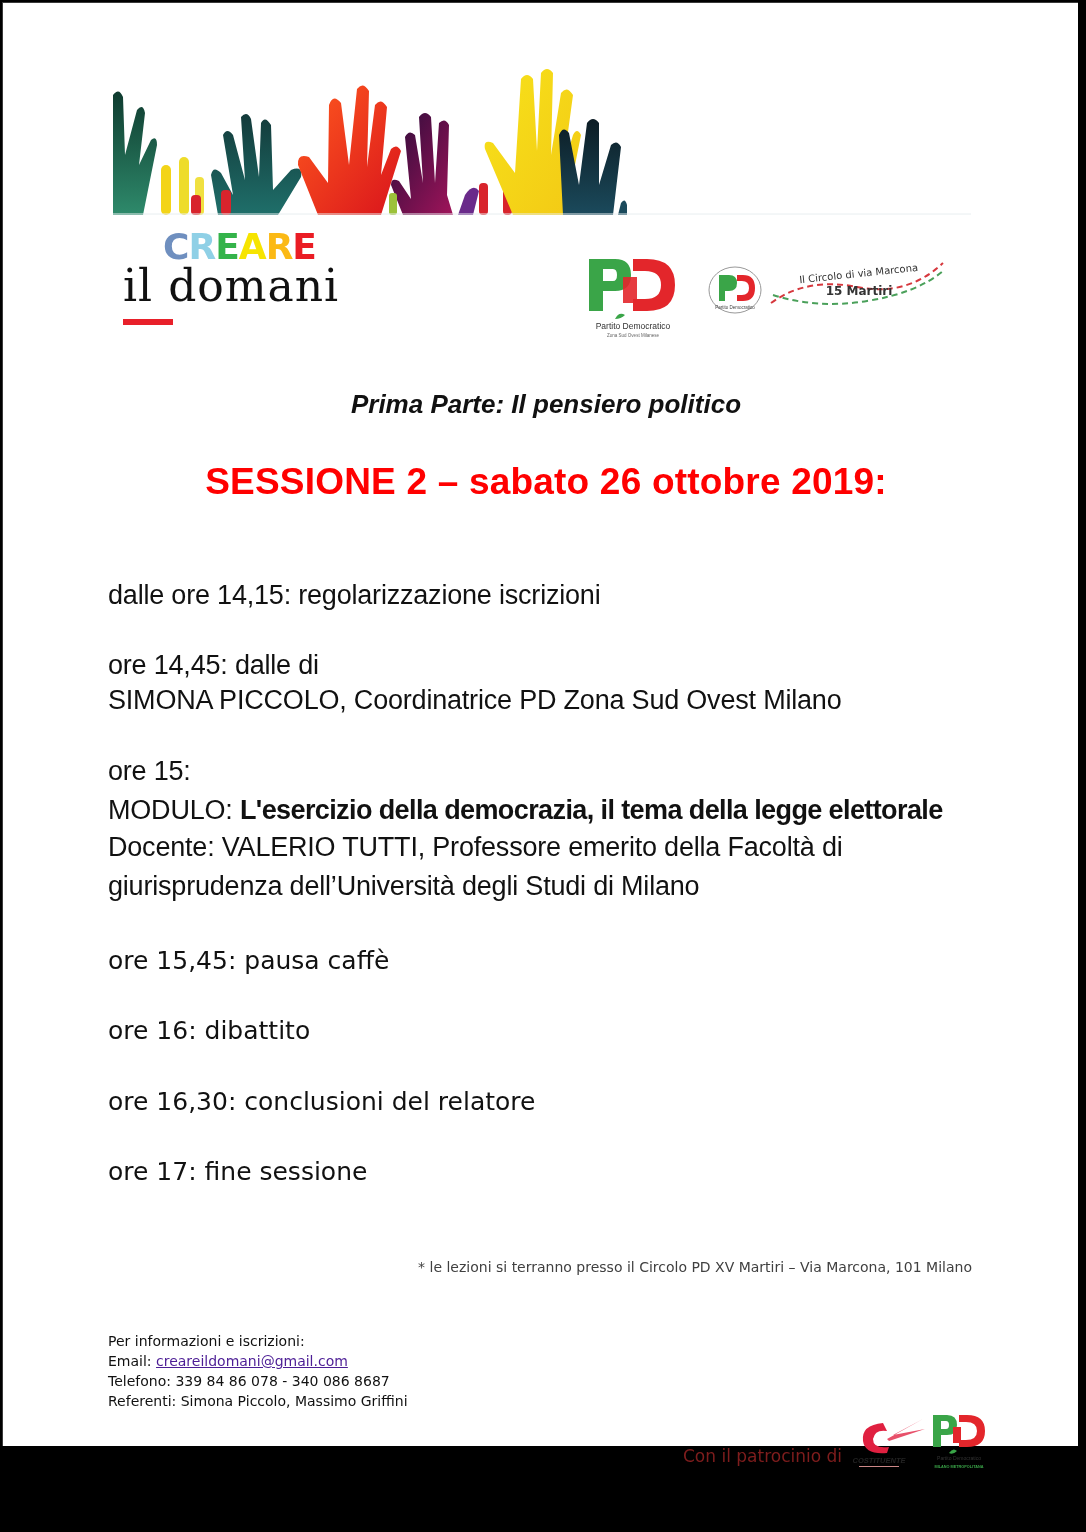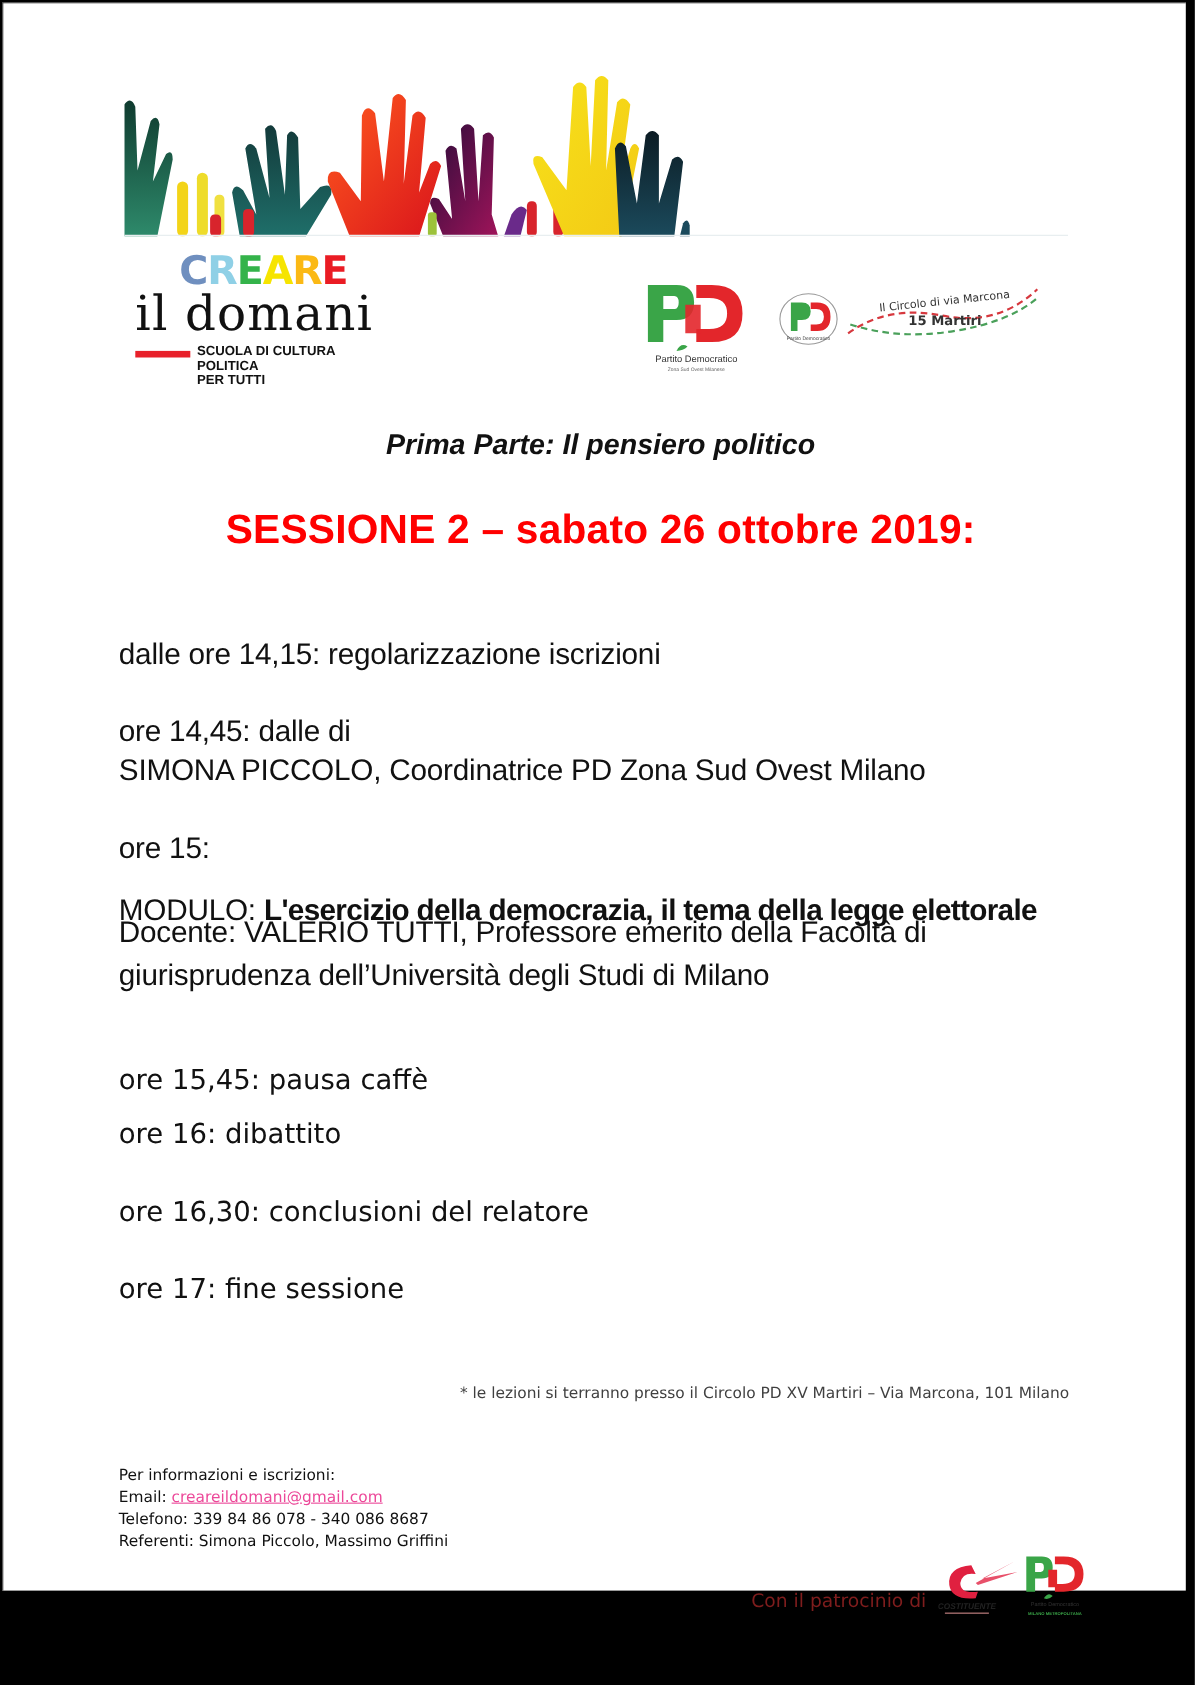--- a/index.html
+++ b/index.html
@@ -20,21 +20,21 @@
   .pd-round { position: absolute; left: 704px; top: 262px; width: 58px; height: 50px; }
   .circolo { position: absolute; left: 764px; top: 254px; width: 182px; height: 66px; }
   .section-subtitle { position: absolute; left: 0; width: 1086px; top: 386px; text-align: center; font-family: "Liberation Sans", sans-serif; font-style: italic; font-weight: bold; font-size: 26px; color: #111; }
   .session-title { position: absolute; left: 0; width: 1086px; top: 458px; text-align: center; font-family: "Liberation Sans", sans-serif; font-weight: bold; font-size: 37px; color: #ff0000; letter-spacing: 0.2px; }
   .agenda { position: absolute; left: 105px; top: 574px; width: 900px; font-family: "DejaVu Sans", sans-serif; font-size: 25px; color: #111; }
   .agenda .line { position: absolute; left: 0; white-space: nowrap; line-height: 36px; }
   .agenda .cond { font-family: "Liberation Sans", sans-serif; font-size: 27px; letter-spacing: -0.2px; text-align: right; }
   .agenda b { font-family: "Liberation Sans", sans-serif; font-weight: bold; letter-spacing: -0.6px; }
   .location-note { position: absolute; right: 106px; top: 1256px; font-family: "DejaVu Sans", sans-serif; font-size: 14px; color: #404040; }
   .contact { position: absolute; left: 105px; top: 1316px; font-family: "DejaVu Sans", sans-serif; font-size: 14px; line-height: 20px; color: #111; margin-top: 12px; }
-  .contact a { color: #ec4899; text-decoration: underline; }
+  .contact a { color: #4c1d95; text-decoration: underline; }
   .patrocinio { position: absolute; left: 680px; top: 1443px; font-family: "DejaVu Sans", sans-serif; font-size: 17px; color: #7f1d1d; }
   .costituente { position: absolute; left: 850px; top: 1410px; width: 78px; height: 58px; }
   .pd-milano { position: absolute; left: 928px; top: 1410px; width: 56px; height: 58px; }
 </style>
 </head>
 <body>
 
 <div class="page">
 
   <svg class="banner" viewBox="0 0 858 150" preserveAspectRatio="none">
@@ -89,24 +89,20 @@
     <path d="M505 150 L508 138 Q512 132 514 140 L514 150 Z" fill="#1b4a5c"></path>
     <line x1="0" y1="149" x2="858" y2="149" stroke="#e8eef0" stroke-width="1"></line>
   </svg>
 
   <div class="creare-logo">
     <div class="creare-word">
       <span style="color:#6f8fbf">C</span><span style="color:#8fd0e6">R</span><span style="color:#34b34a">E</span><span style="color:#f6e400">A</span><span style="color:#fbb915">R</span><span style="color:#ea1c24">E</span>
     </div>
     <div class="domani-word">il domani</div>
     <div class="red-bar"></div>
-    <div class="tagline">
-      <div>SCUOLA DI CULTURA POLITICA</div>
-      <div>PER TUTTI</div>
-    </div>
   </div>
 
   <svg class="pd-logo" viewBox="0 0 96 86">
     <path d="M4 6 H30 Q46 6 46 22 Q46 38 30 38 H18 V58 H4 Z M18 16 V28 H28 Q32 28 32 22 Q32 16 28 16 Z" fill="#3aa548"></path>
     <path d="M48 6 H62 Q90 6 90 32 Q90 58 62 58 H48 V46 H60 Q76 46 76 32 Q76 18 60 18 H48 Z" fill="#e3262b"></path>
     <path d="M38 24 H52 V50 H38 Z" fill="#e3262b" opacity="0.9"></path>
     <path d="M30 66 Q34 58 40 62 Q36 66 30 66 Z" fill="#3aa548"></path>
     <text x="48" y="76" font-family="Liberation Sans, sans-serif" font-size="8.5" text-anchor="middle" fill="#333">Partito Democratico</text>
     <text x="48" y="84" font-family="Liberation Sans, sans-serif" font-size="4.5" text-anchor="middle" fill="#666">Zona Sud Ovest Milanese</text>
   </svg>
@@ -126,24 +122,24 @@
   </svg>
 
   <div class="section-subtitle">Prima Parte: Il pensiero politico</div>
   <div class="session-title">SESSIONE 2 – sabato 26 ottobre 2019:</div>
 
   <div class="agenda">
     <div class="line cond" style="top:0px">dalle ore 14,15: regolarizzazione iscrizioni</div>
     <div class="line cond" style="top:70px">ore 14,45: dalle di</div>
     <div class="line cond" style="top:105px">SIMONA PICCOLO, Coordinatrice PD Zona Sud Ovest Milano</div>
     <div class="line cond" style="top:176px">ore 15:</div>
-    <div class="line cond" style="top:232px"><span>MODULO: </span><b>L'esercizio della democrazia, il tema della legge elettorale</b></div>
+    <div class="line cond" style="top:215px"><span>MODULO: </span><b>L'esercizio della democrazia, il tema della legge elettorale</b></div>
     <div class="line cond" style="top:252px">Docente: VALERIO TUTTI, Professore emerito della Facoltà di</div>
     <div class="line cond" style="top:291px">giurisprudenza dell’Università degli Studi di Milano</div>
-    <div class="line" style="top:387px">ore 15,45: pausa caffè</div>
+    <div class="line" style="top:366px">ore 15,45: pausa caffè</div>
     <div class="line" style="top:436px">ore 16: dibattito</div>
     <div class="line" style="top:507px">ore 16,30: conclusioni del relatore</div>
     <div class="line" style="top:577px">ore 17: fine sessione</div>
   </div>
 
   <div class="location-note">* le lezioni si terranno presso il Circolo PD XV Martiri – Via Marcona, 101 Milano</div>
 
   <div class="contact">
     <div>Per informazioni e iscrizioni:</div>
     <div><span>Email: </span><a>creareildomani@gmail.com</a></div>

